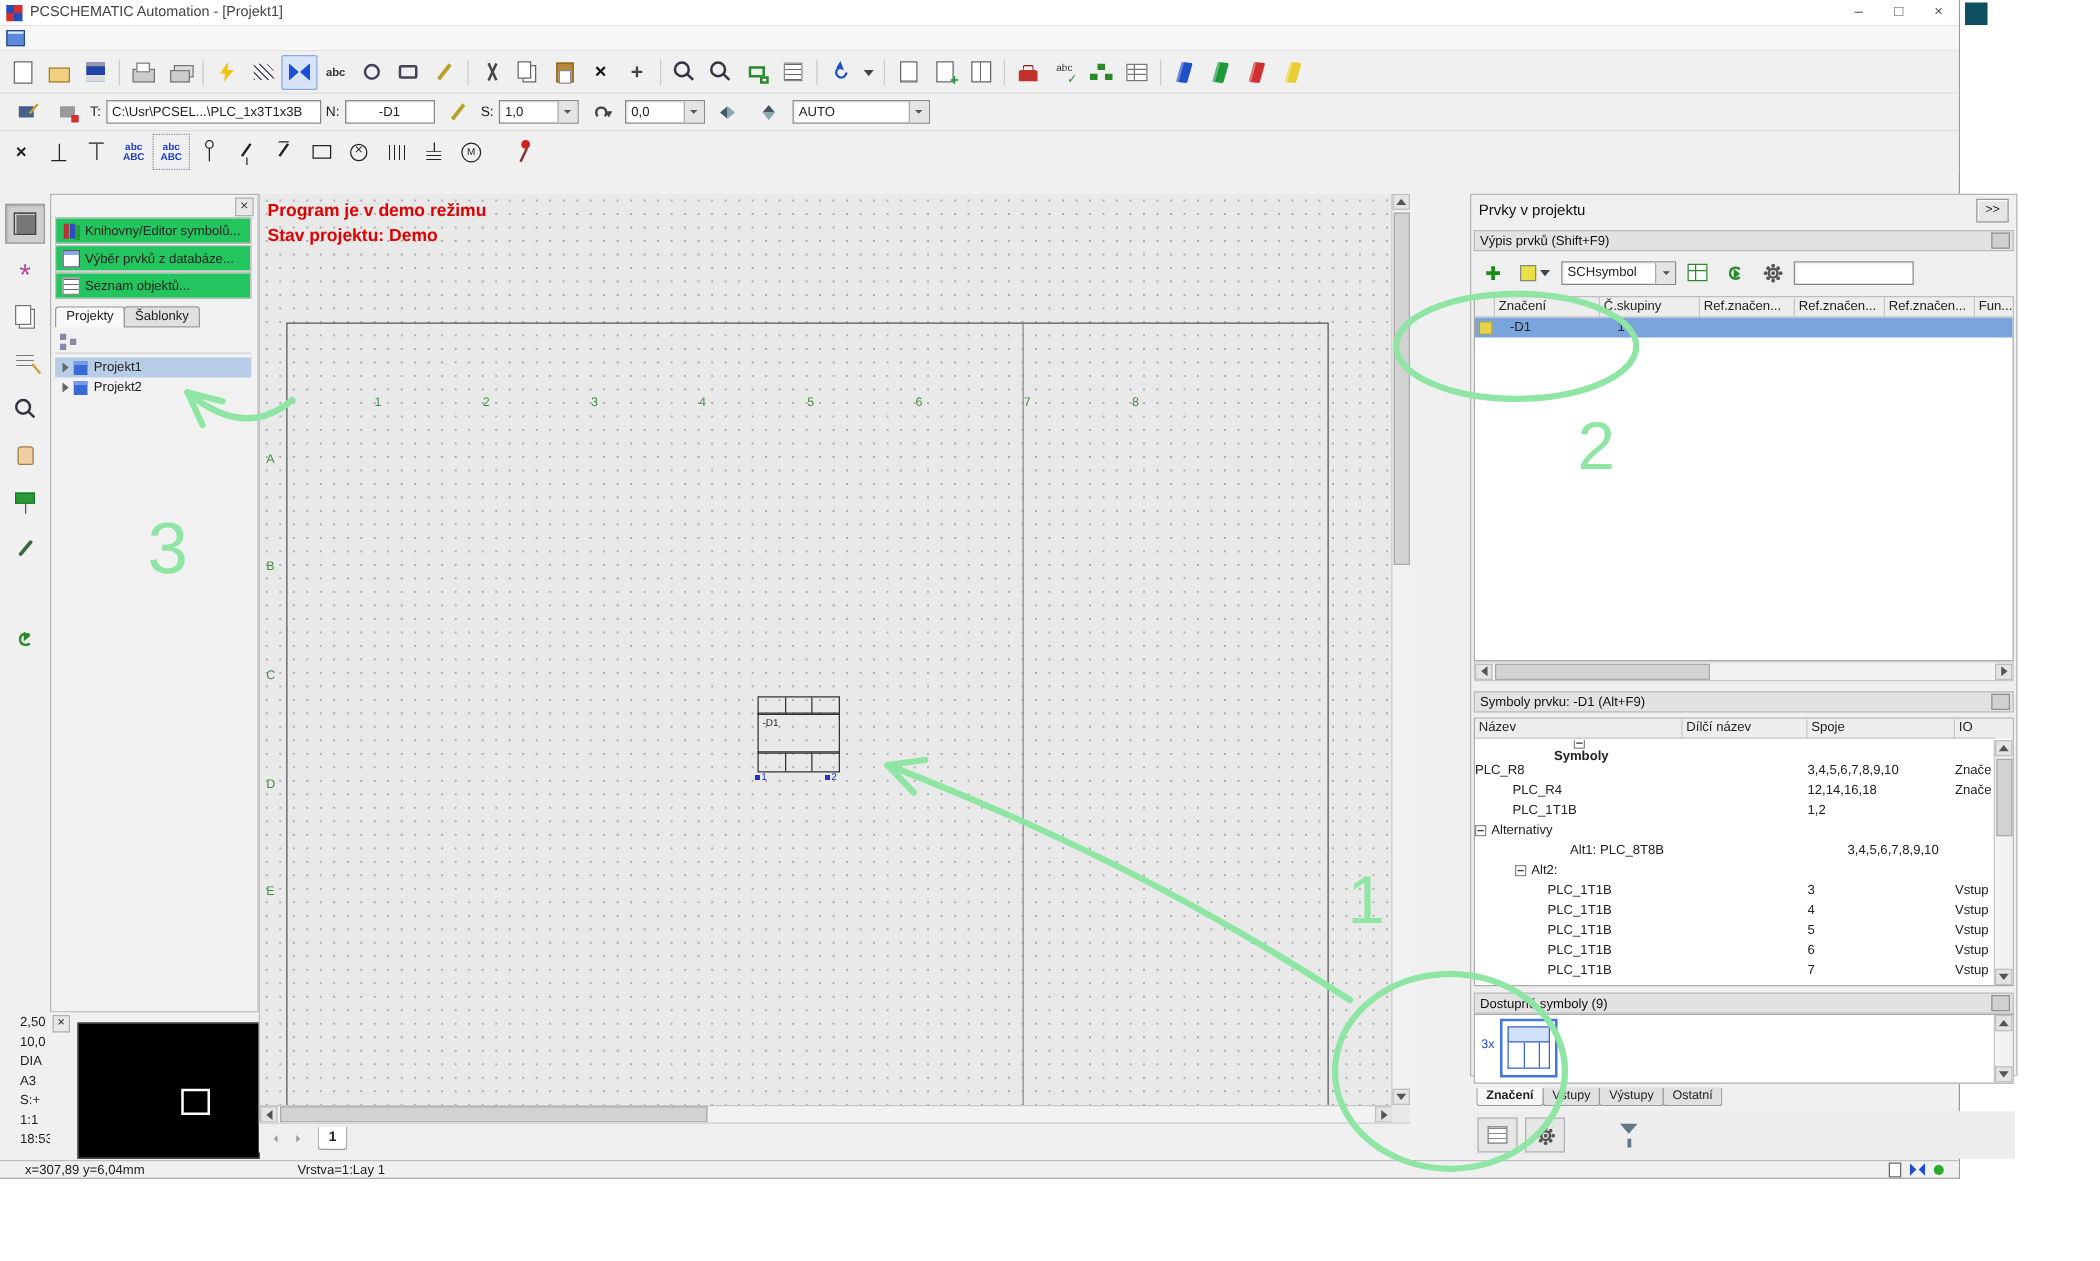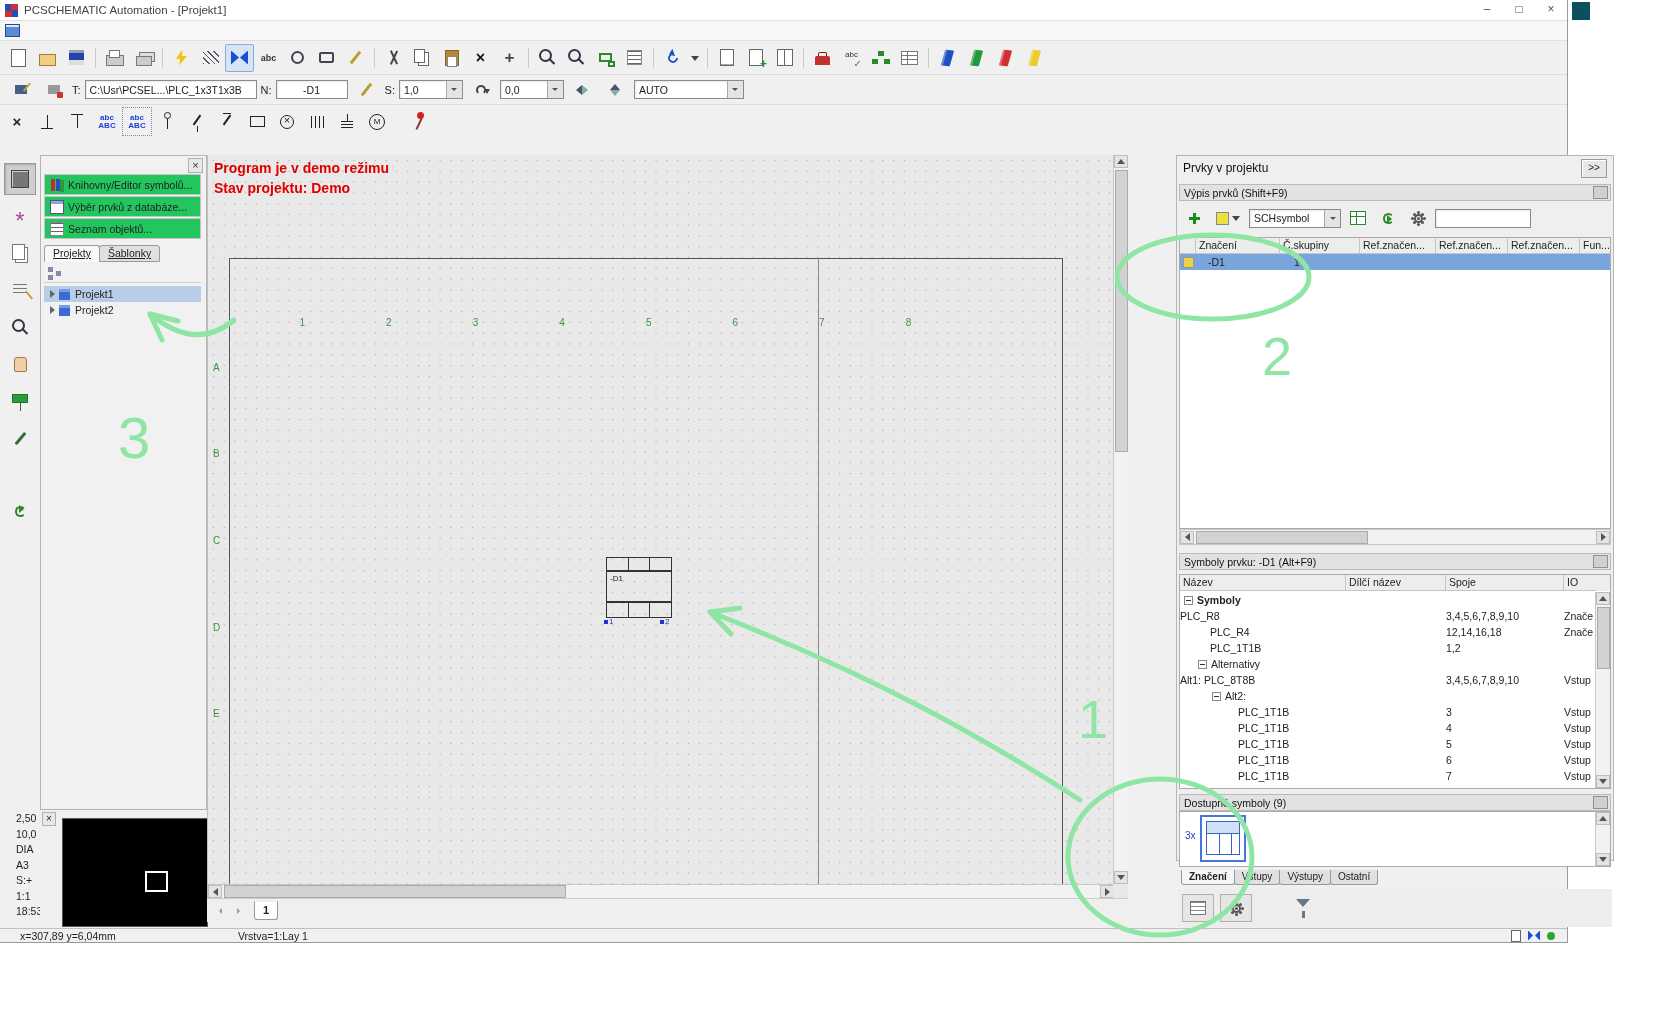--- a/index.html
+++ b/index.html
@@ -186,21 +186,21 @@
               font-size:11px; color:#333; border:1px solid #b0b0b0; background:#e8e8e8; }
   .lp-btns { position:absolute; left:3px; top:18px; width:157px; display:flex; flex-direction:column; gap:1px; }
   .lp-btn { height:21px; background:#22c55e; border:1px solid #c4c4c4; display:flex; align-items:center;
             padding-left:3px; box-sizing:border-box; }
   .lp-ic { width:18px; height:14px; position:relative; display:flex; align-items:center; justify-content:center; flex:none; }
   .lp-lib::before { content:''; width:4px; height:12px; background:#c03030; box-shadow:5px 0 0 #2a50c0, 9px 1px 0 #2a9a3a; margin-right:9px; }
   .lp-db::before { content:''; width:12px; height:12px; background:#fff; border:1px solid #557; box-shadow:inset 0 3px 0 #88a8e8; }
   .lp-obj::before { content:''; width:12px; height:12px; background-color:#fff; border:1px solid #888;
       background-image:repeating-linear-gradient(#666 0 1px,transparent 1px 4px); }
   .lp-label { font-size:10.5px; color:#222; margin-left:2px; white-space:nowrap; overflow:hidden; }
-  .lp-tabs { position:absolute; left:3px; top:89px; display:flex; align-items:flex-end; height:17px;text-decoration:underline; }
+  .lp-tabs { position:absolute; left:3px; top:89px; display:flex; align-items:flex-end; height:17px; }
   .lp-tab { font-size:10.5px; padding:1px 8px 2px; border:1px solid #9a9a9a; background:#e0e0e0; margin-right:-1px; border-radius:3px 3px 0 0; }
   .lp-tab.active { background:#f8f8f8; border-bottom-color:#f8f8f8; }
   .lp-minibar { position:absolute; left:3px; top:106px; width:157px; height:20px; border-bottom:1px solid #d0d0d0;
                 display:flex; align-items:center; }
   .lp-tree-ic { width:16px; height:14px; margin-left:3px; position:relative; }
   .lp-tree-ic::before { content:''; position:absolute; left:1px; top:2px; width:5px; height:5px; background:#88a; box-shadow:8px 4px 0 #88a, 0 8px 0 #88a; }
   .tree { position:absolute; left:3px; top:130px; width:157px; }
   .tree-row { height:16px; display:flex; align-items:center; font-size:10.5px; }
   .tree-row.selected { background:#b8cee8; }
   .tree-exp { margin:0 4px 0 6px; border-left-color:#666 !important; }
@@ -670,21 +670,21 @@
     <div class="tbl2">
       <div class="thead">
         <span class="th" style="width:166px;">Název</span>
         <span class="th" style="width:100px;">Dílčí název</span>
         <span class="th" style="width:118px;">Spoje</span>
         <span class="th" style="width:32px; border-right:none;">IO</span>
       </div>
       <div class="t2rows">
 
           <div class="srow">
-            <span class="c-name" style="padding-left: 4px;">
+            <span class="c-name" style="padding-left: 4px; flex-direction: column;">
               <span class="expander"></span>
               <span class="b">Symboly</span>
             </span>
             <span class="c-sub"></span>
             <span class="c-spoje"></span>
             <span class="c-io"></span>
           </div>
 
           <div class="srow">
             <span class="c-name" style="">
@@ -710,31 +710,31 @@
             <span class="c-name" style="padding-left: 30px;">
 
               <span>PLC_1T1B</span>
             </span>
             <span class="c-sub"></span>
             <span class="c-spoje">1,2</span>
             <span class="c-io"></span>
           </div>
 
           <div class="srow">
-            <span class="c-name" style="padding-left: 18px;">
+            <span class="c-name" style="">
               <span class="expander"></span>
               <span>Alternativy</span>
             </span>
             <span class="c-sub"></span>
             <span class="c-spoje"></span>
             <span class="c-io"></span>
           </div>
 
           <div class="srow">
-            <span class="c-name" style="">
+            <span class="c-name" style="padding-left: 44px; margin-left: 32px;">
 
               <span>Alt1: PLC_8T8B</span>
             </span>
             <span class="c-sub"></span>
             <span class="c-spoje">3,4,5,6,7,8,9,10</span>
             <span class="c-io">Vstup</span>
           </div>
 
           <div class="srow">
             <span class="c-name" style="padding-left: 32px;">

